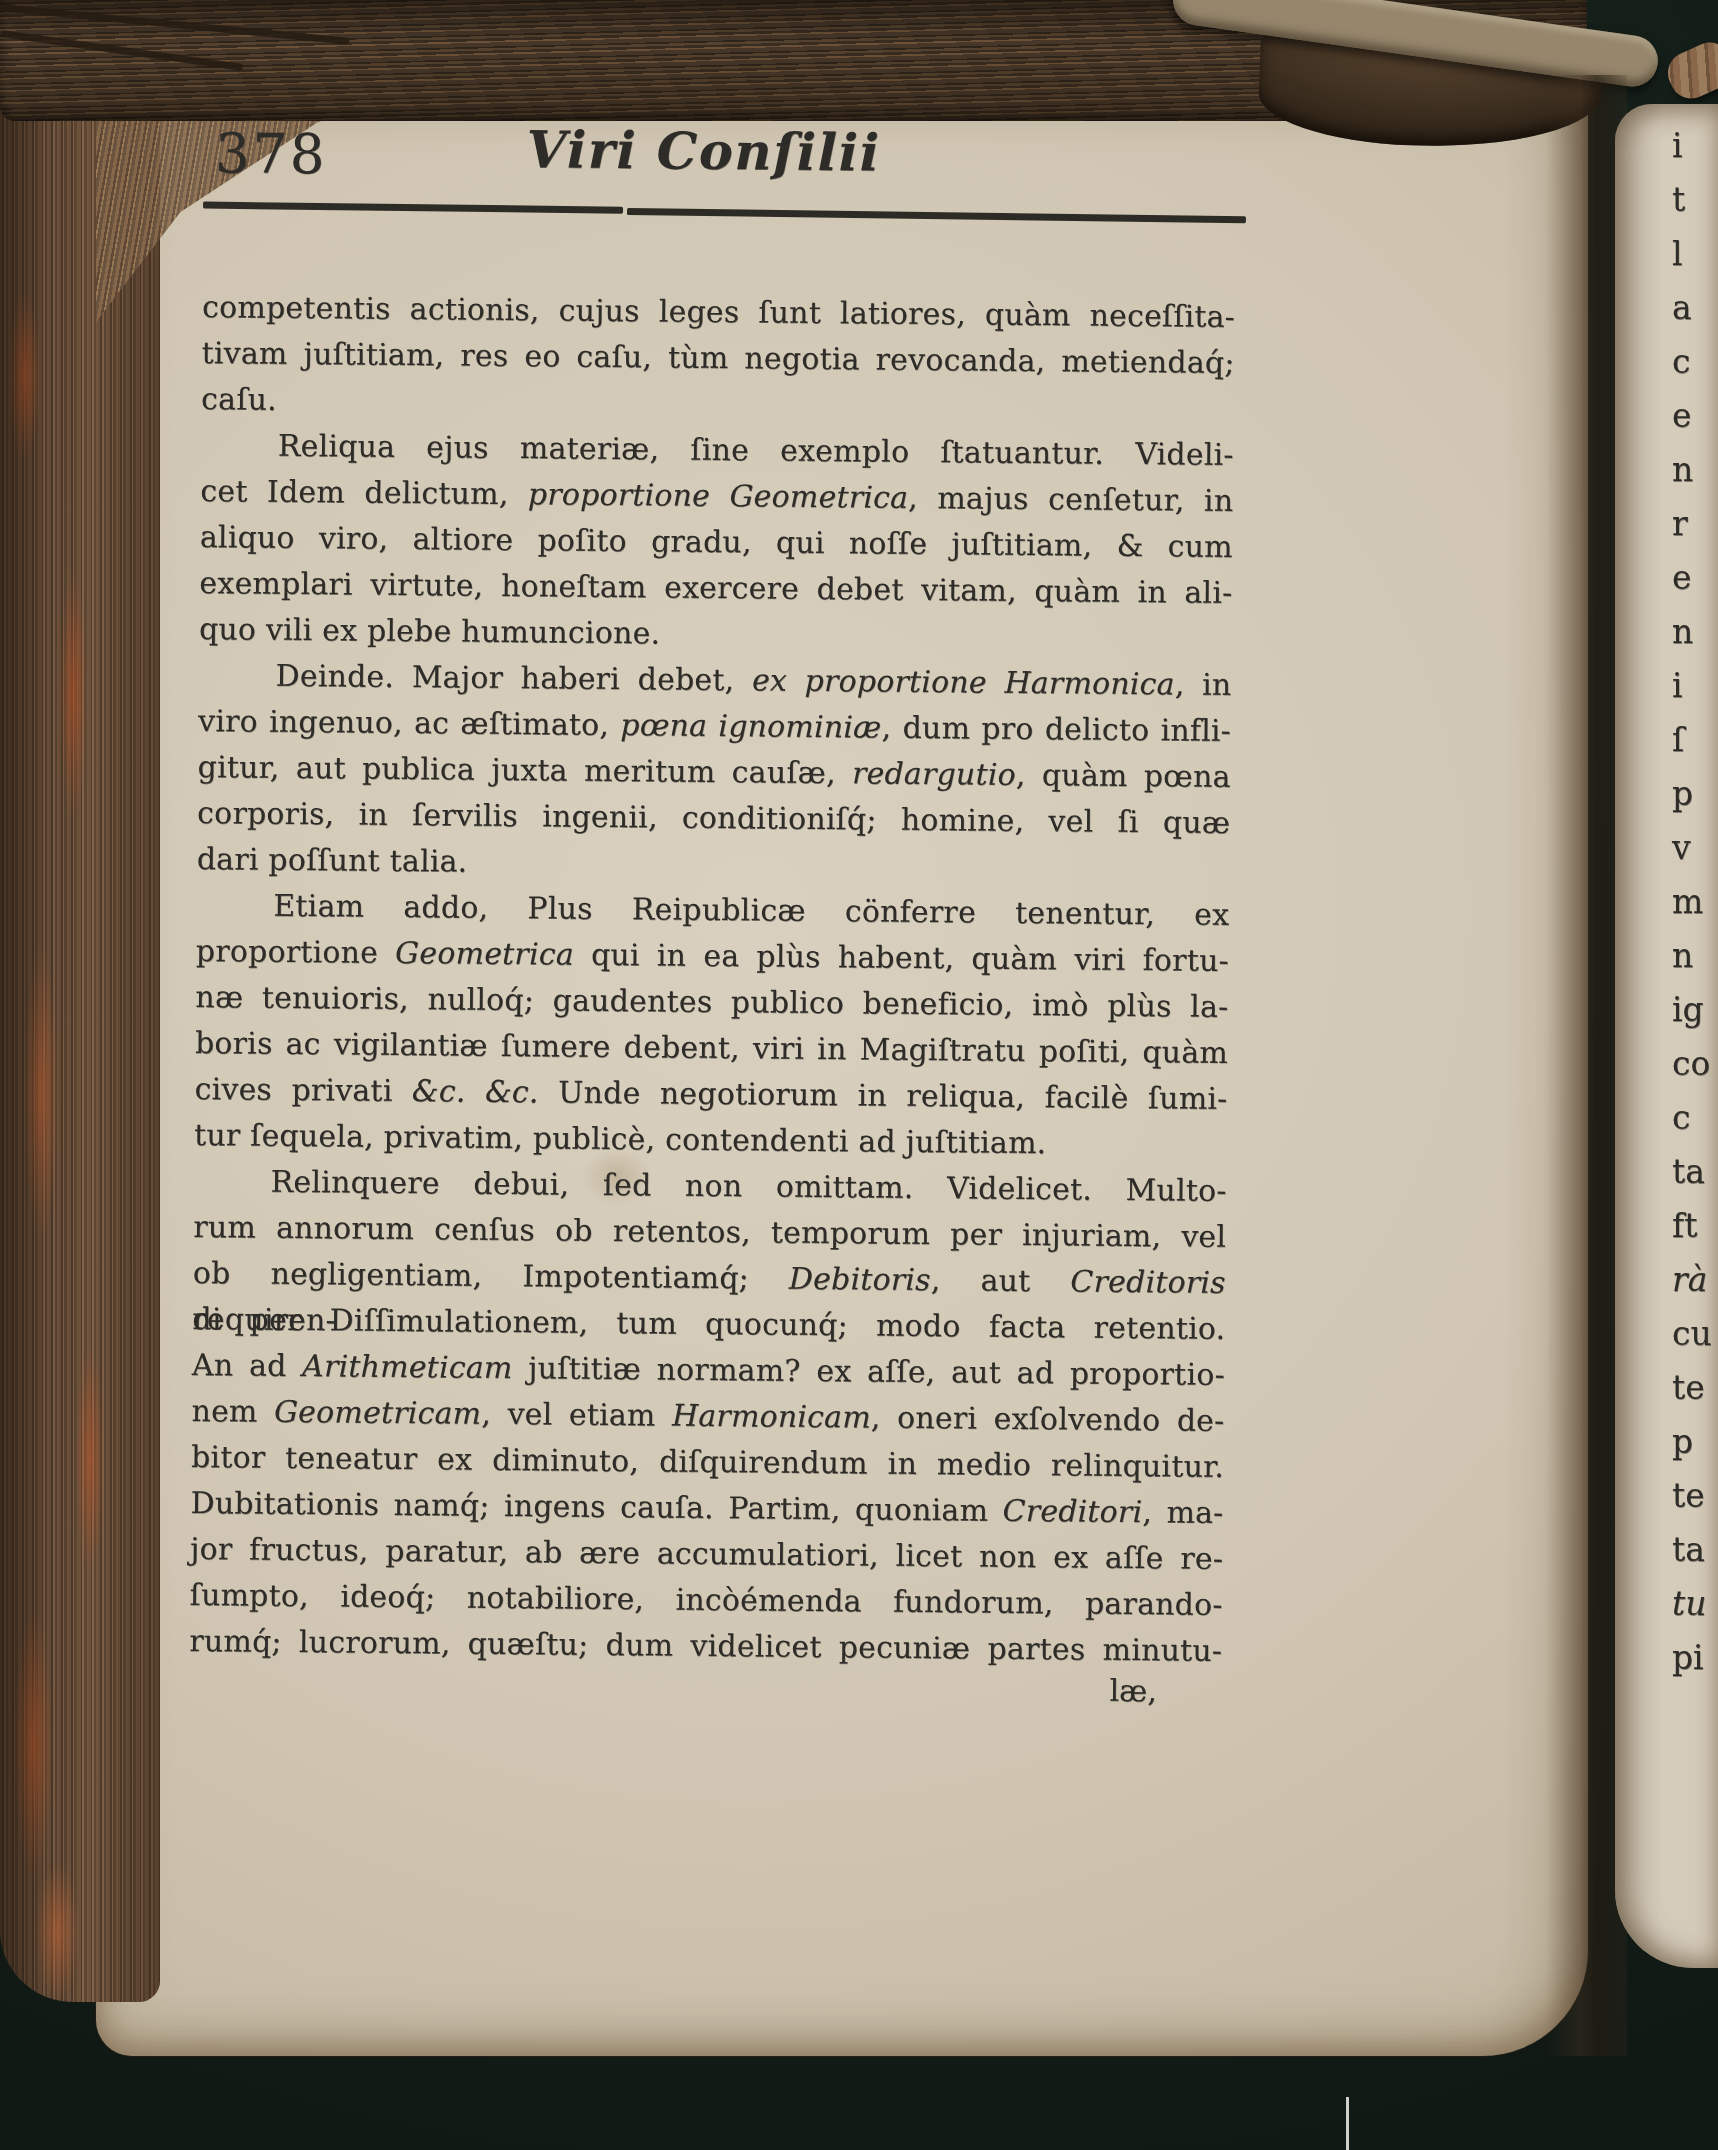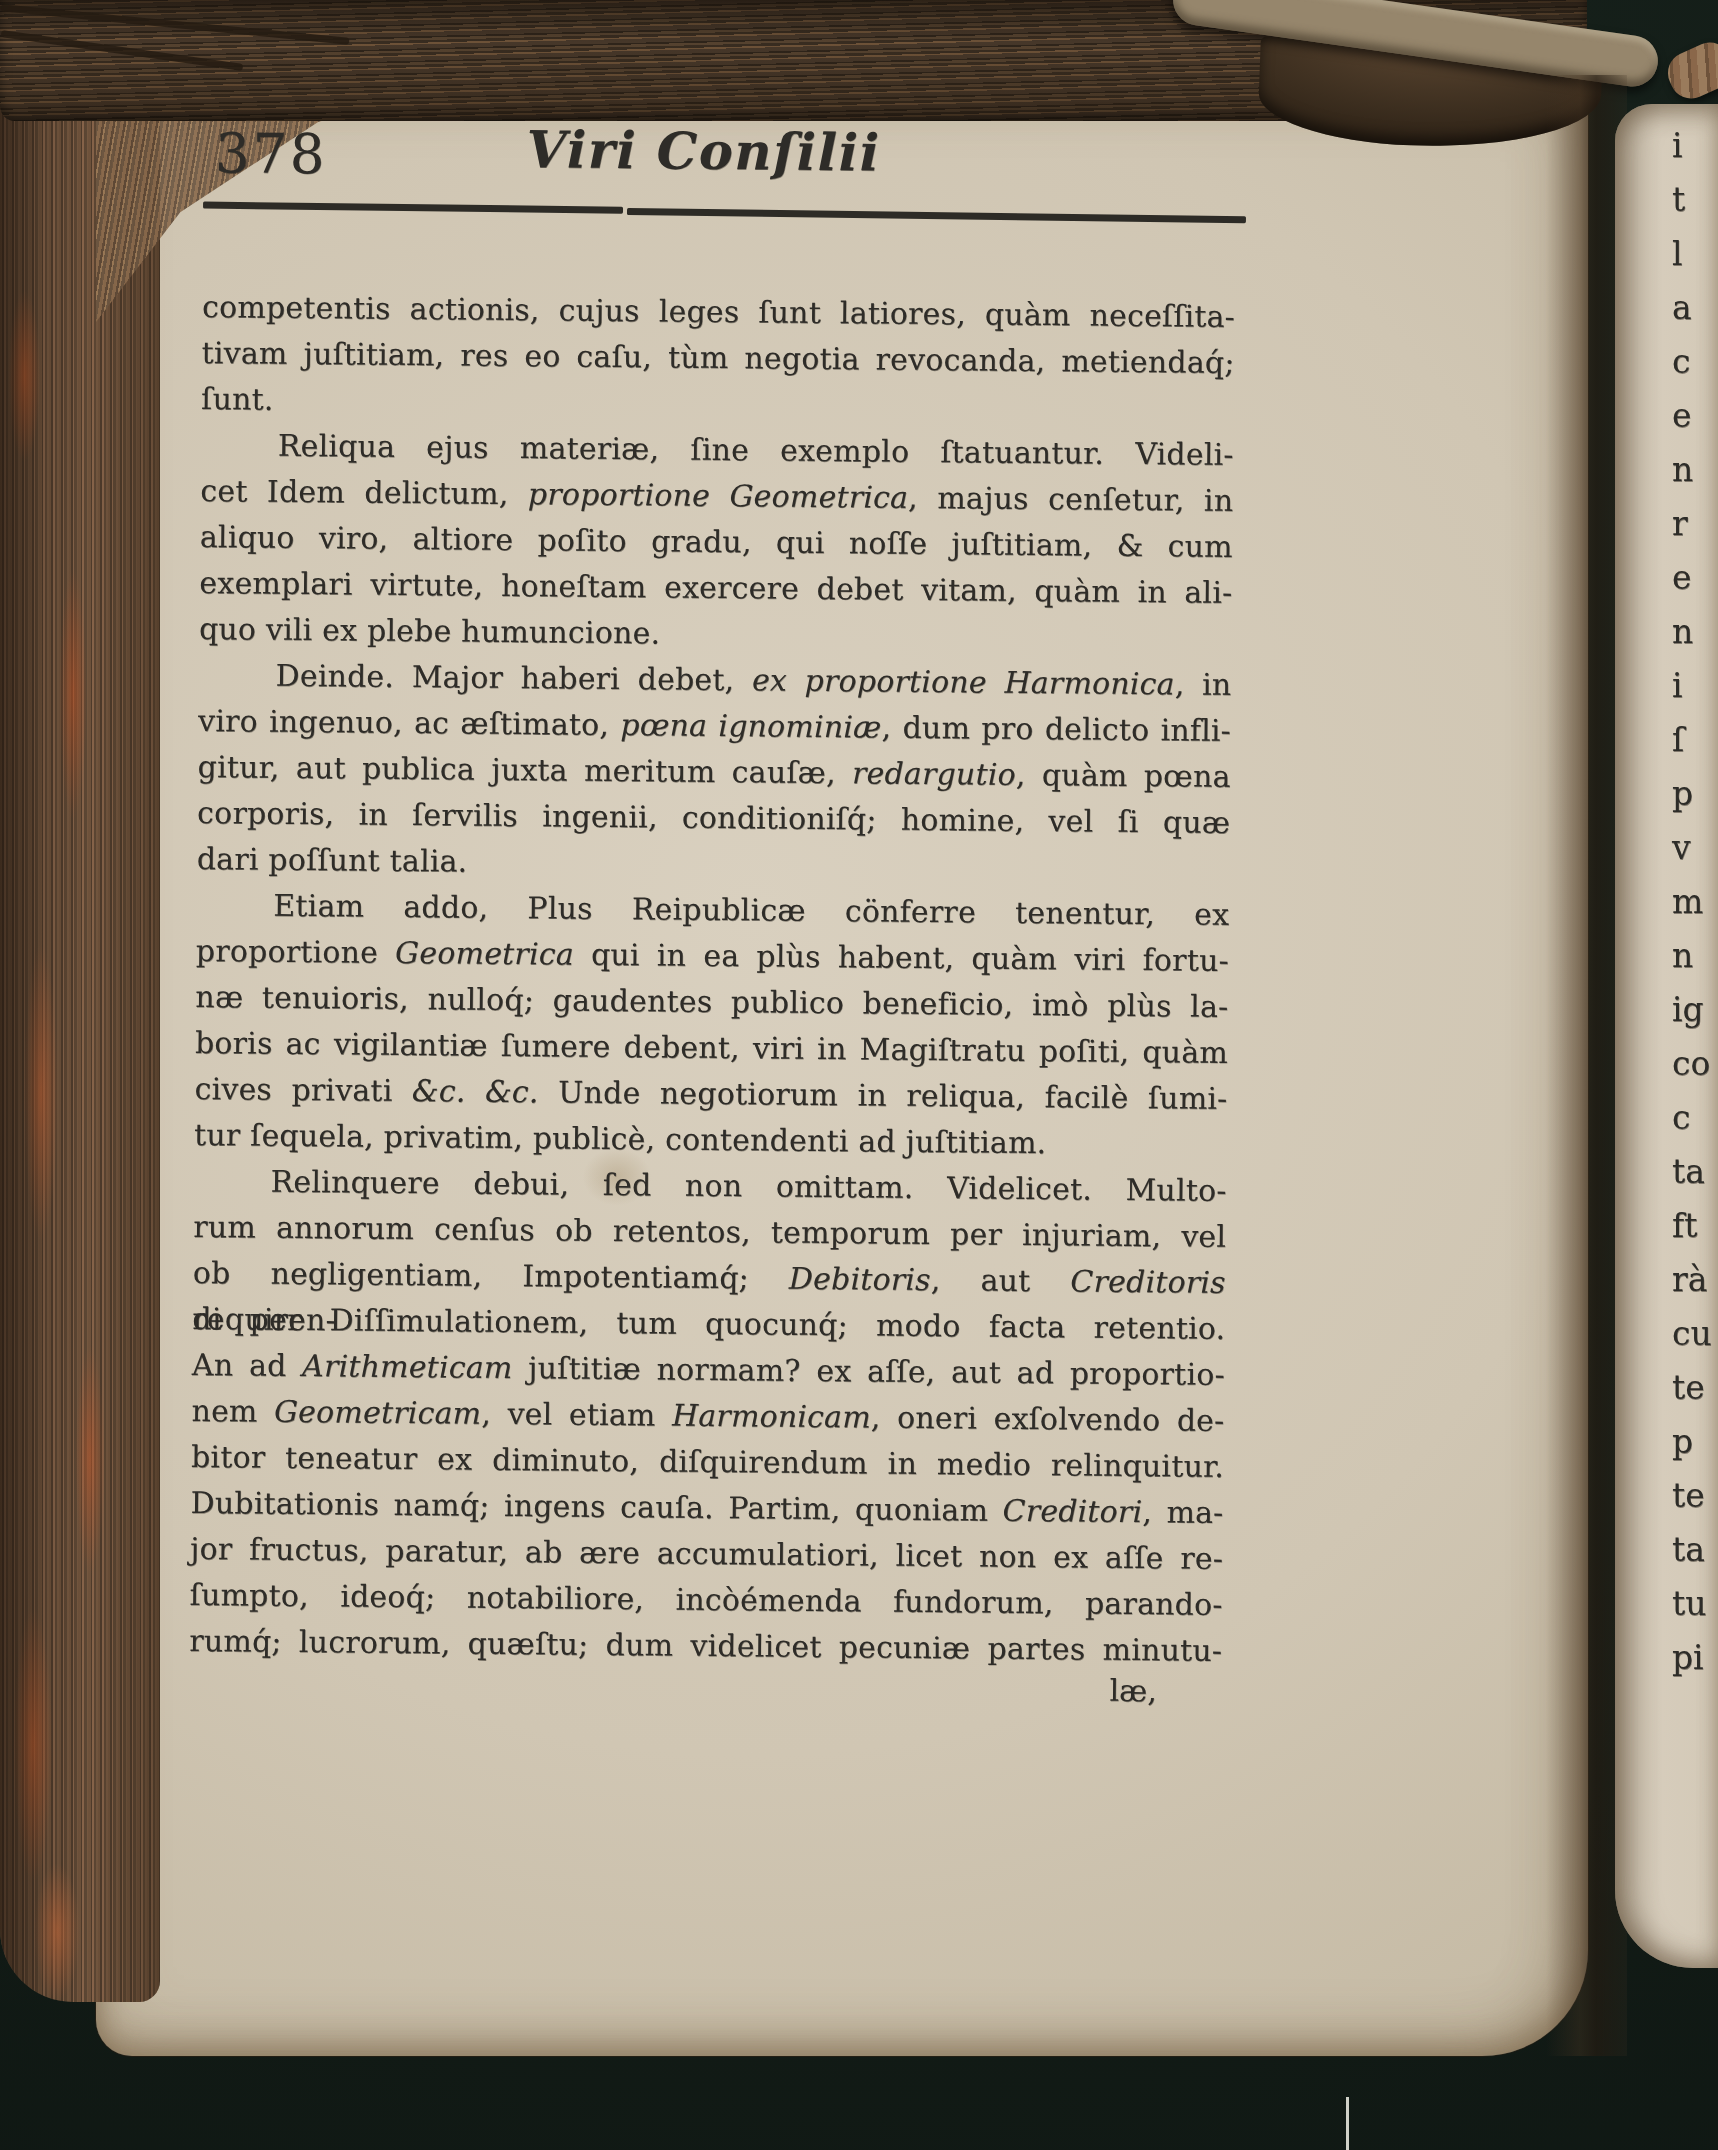--- a/index.html
+++ b/index.html
@@ -86,21 +86,21 @@
     background: linear-gradient(90deg, rgba(60,45,30,0) 0%, rgba(70,52,34,.4) 42%, rgba(38,28,18,.62) 62%, rgba(70,55,38,.18) 100%);
   }
   .sliver{
     position:absolute; left:1615px; top:104px; width:104px; height:1864px;
     background: linear-gradient(90deg, #c6bcaa 0%, #d6ccbb 45%, #d3c9b7 100%);
     border-radius: 37px 0 0 78px;
     box-shadow: inset 16.3px 0 28px rgba(80,60,40,.38), inset 0 11.4px 21px rgba(90,68,44,.3), inset 0 -9.8px 21px rgba(100,76,50,.3);
   }
   .frag-col{ position:absolute; left:57px; top:16.3px; width:49px; }
   .frag{ height:54px; font-size:33px; line-height:51px; color:#2d2c28; text-shadow:0.5px 0.7px 0.6px rgba(45,40,32,.5); }
-  .frag .it{}
+  .frag .it{font-style:italic;}
   .whiteline{ position:absolute; left:1346px; top:2097px; width:3.3px; height:54px; background:rgba(242,242,232,.85); }
   
   .textblock{
     position:absolute; left:189px; top:121px; width:1033px;
     transform: rotate(0.55deg); transform-origin: 0 1548px;
     color: var(--ink,#2e2c28);
     text-shadow: 0.5px 0.7px 0.6px rgba(42,38,32,.45);
   }
   .header-row{ position:relative; height:78px; }
   .pagenum{ position:absolute; left:11.4px; top:0px; font-size:55px; letter-spacing:2.4px; }
@@ -176,21 +176,21 @@
       <span class="pagenum">378</span>
       <span class="runtitle">Viri Conſilii</span>
     </div>
     <div class="rule">
       <span class="rule-a"></span>
       <span class="rule-b"></span>
     </div>
     <div class="body">
         <div class="line"><span>competentis actionis, cujus leges ſunt latiores, quàm neceſſita-</span></div>
         <div class="line"><span>tivam juſtitiam, res eo caſu, tùm negotia revocanda, metiendaq́;</span></div>
-        <div class="line last"><span>ſunt.</span></div>
+        <div class="line last"><span>caſu.</span></div>
         <div class="line indent"><span>Reliqua ejus materiæ, ſine exemplo ſtatuantur.  Videli-</span></div>
         <div class="line"><span>cet Idem delictum, </span><span class="it">proportione Geometrica</span><span>, majus cenſetur, in</span></div>
         <div class="line"><span>aliquo viro, altiore poſito gradu, qui noſſe juſtitiam, &amp; cum</span></div>
         <div class="line"><span>exemplari virtute, honeſtam exercere debet vitam, quàm in ali-</span></div>
         <div class="line last"><span>quo vili ex plebe humuncione.</span></div>
         <div class="line indent"><span>Deinde.  Major haberi debet, </span><span class="it">ex proportione Harmonica</span><span>, in</span></div>
         <div class="line"><span>viro ingenuo, ac æſtimato, </span><span class="it">pœna ignominiæ</span><span>, dum pro delicto infli-</span></div>
         <div class="line"><span>gitur, aut publica juxta meritum cauſæ, </span><span class="it">redargutio</span><span>, quàm pœna</span></div>
         <div class="line"><span>corporis, in ſervilis ingenii, conditioniſq́; homine, vel ſi quæ</span></div>
         <div class="line last"><span>dari poſſunt talia.</span></div>

